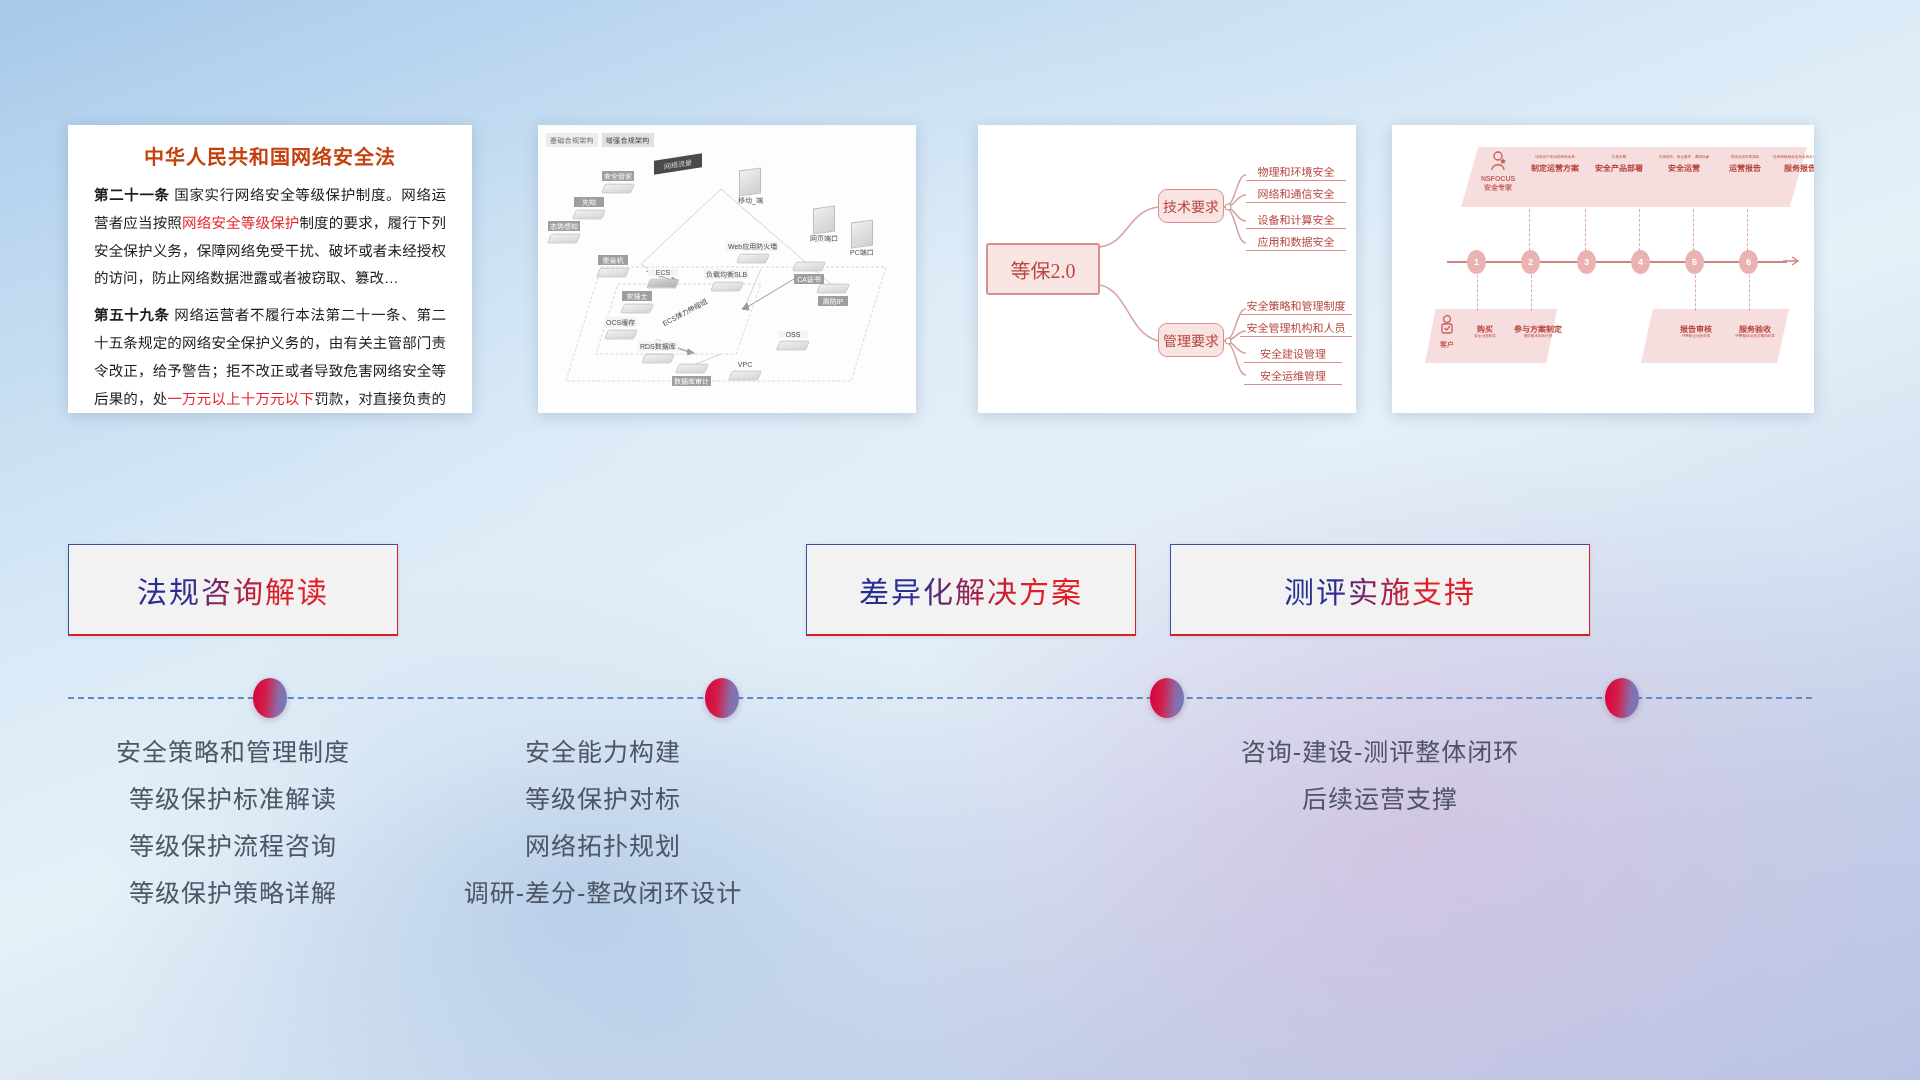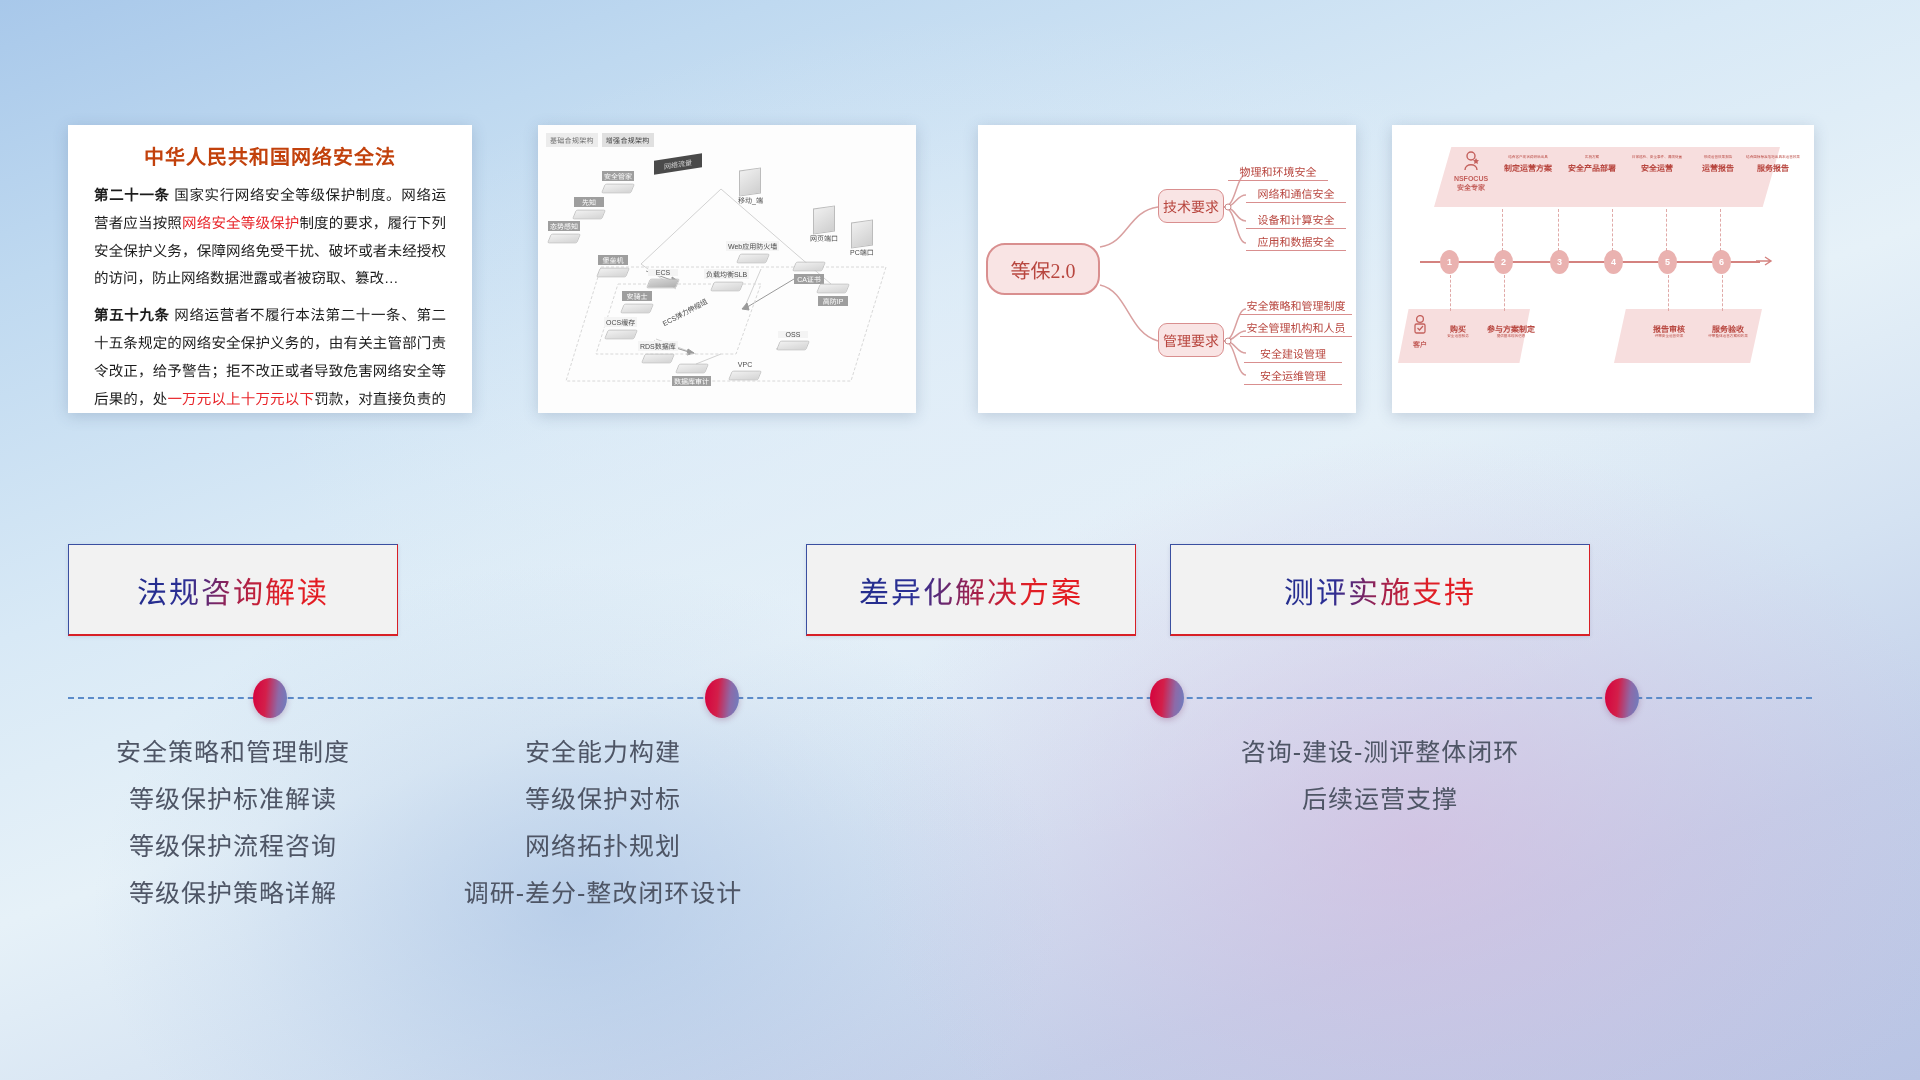--- a/index.html
+++ b/index.html
@@ -21,21 +21,21 @@
   
   .cards { position: absolute; left: 0; top: 125px; width: 1920px; height: 310px; }
   .card {
     position: absolute; top: 0; background: #ffffff;
     box-shadow: 0 3px 14px rgba(60,80,120,0.22);
     overflow: hidden;
   }
   #card-1 { left: 68px;   width: 404px; height: 288px; }
   #card-2 { left: 538px;  width: 378px; height: 288px; }
   #card-3 { left: 978px;  width: 378px; height: 288px; }
-  #card-4 { left: 1392px; width: 422px; height: 288px; }
+  #card-4 { left: 1392px; width: 422px; height: 288px; padding-left: 27px; }
 
   
   .law-title {
     text-align: center; font-size: 20px; font-weight: bold; color: #c2410c;
     padding: 16px 10px 12px; letter-spacing: 1px;
   }
   .law-body { padding: 0 26px; font-size: 14.5px; line-height: 1.92; color: #1c1c1c; text-align: justify; }
   .law-body p { margin-bottom: 9px; }
   .law-art { font-weight: bold; }
   .hl { color: #e8252a; }
@@ -66,21 +66,21 @@
 
   
   .mind { position: relative; width: 100%; height: 100%; background: #fff; }
   .mind svg { position: absolute; left: 0; top: 0; }
   .mnode {
     position: absolute; background: #f9e4e4; border: 1.6px solid #d98f8f;
     border-radius: 9px; color: #b8463f; font-size: 14px;
     display: flex; align-items: center; justify-content: center;
     font-family: "Liberation Serif", "DejaVu Serif", serif;
   }
-  .mnode.root { font-size: 20px; border-width: 2.2px; border-radius: 19px; }
+  .mnode.root { font-size: 20px; border-width: 2.2px; border-radius: 3px; }
   .mleaf {
     position: absolute; color: #b8463f; font-size: 11px; text-align: center;
     border-bottom: 1.8px solid #d98f8f; padding-bottom: 1px; white-space: nowrap;
     font-family: "Liberation Serif", "DejaVu Serif", serif;
   }
 
   
   .road { position: relative; width: 100%; height: 100%; background: #fff; padding: 14px 10px; }
   .band {
     position: absolute; background: #f7dede; display: flex; align-items: center;
@@ -299,21 +299,21 @@
             <path d="M246,216 C258,216 258,228 268,228"></path>
             <path d="M246,216 C258,216 258,250 268,250"></path>
           </g>
           <circle cx="250" cy="82" r="3" fill="#fff" stroke="#c98a8a" stroke-width="1"></circle>
           <circle cx="250" cy="216" r="3" fill="#fff" stroke="#c98a8a" stroke-width="1"></circle>
         </svg>
 
         <div class="mnode root" style="left:8px; top:118px; width:114px; height:52px;">等保2.0</div>
 
         <div class="mnode" style="left:180px; top:64px; width:66px; height:34px;">技术要求</div>
-        <div class="mleaf" style="left:250px; top:38px; width:100px;">物理和环境安全</div>
+        <div class="mleaf" style="left:268px; top:38px; width:100px;">物理和环境安全</div>
         <div class="mleaf" style="left:268px; top:60px; width:100px;">网络和通信安全</div>
         <div class="mleaf" style="left:268px; top:86px; width:100px;">设备和计算安全</div>
         <div class="mleaf" style="left:268px; top:108px; width:100px;">应用和数据安全</div>
 
         <div class="mnode" style="left:180px; top:198px; width:66px; height:34px;">管理要求</div>
         <div class="mleaf" style="left:262px; top:172px; width:112px;">安全策略和管理制度</div>
         <div class="mleaf" style="left:262px; top:194px; width:112px;">安全管理机构和人员</div>
         <div class="mleaf" style="left:266px; top:220px; width:98px;">安全建设管理</div>
         <div class="mleaf" style="left:266px; top:242px; width:98px;">安全运维管理</div>
       </div>

